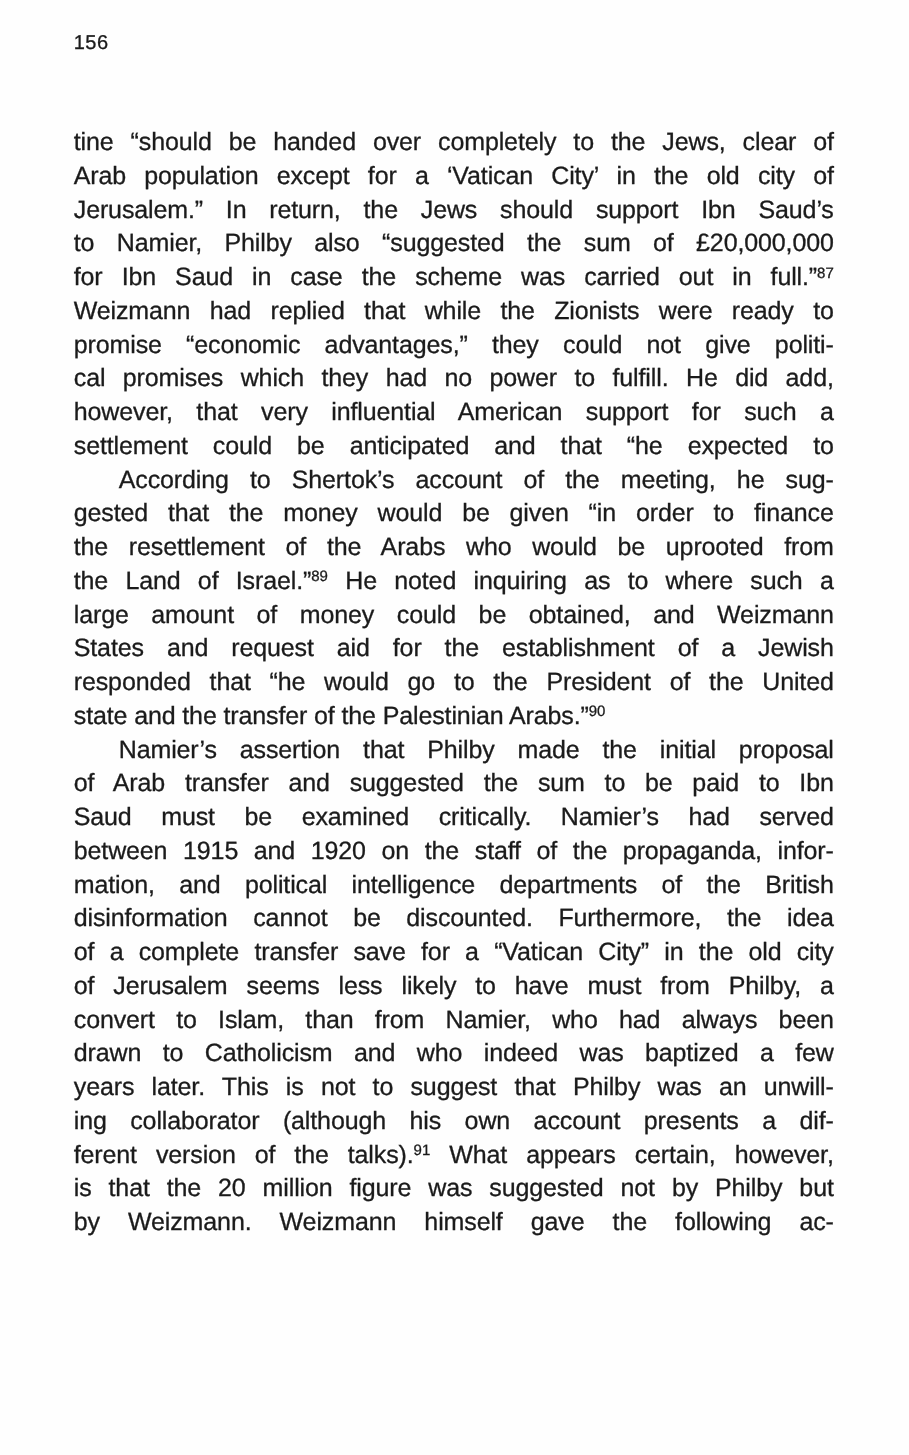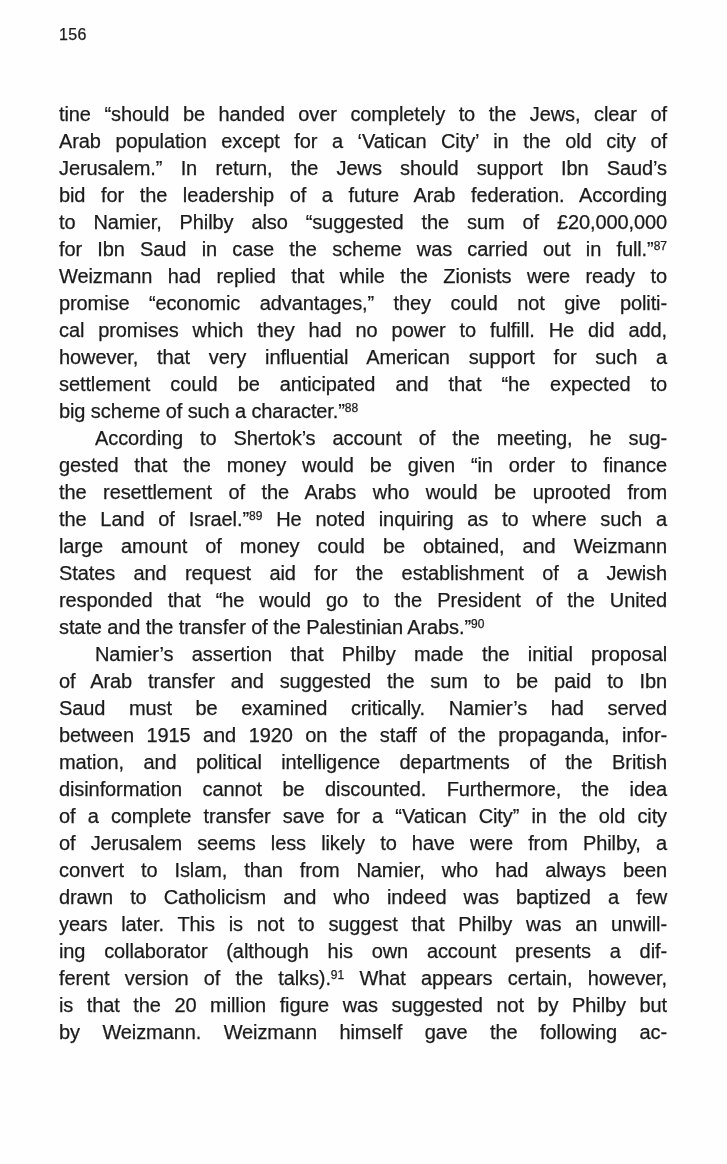--- a/index.html
+++ b/index.html
@@ -48,45 +48,43 @@
 <body>
 
 <div class="page">
   <div class="page-header">
     <span>156</span>
   </div>
   <div class="text-block">
       <div class="line">tine “should be handed over completely to the Jews, clear of</div>
       <div class="line">Arab population except for a ‘Vatican City’ in the old city of</div>
       <div class="line">Jerusalem.”  In return, the Jews should support Ibn Saud’s</div>
-      <div class="line">bid for the leadership of a future Arab federation. According</div>
       <div class="line">to Namier, Philby also “suggested the sum of £20,000,000</div>
       <div class="line">for Ibn Saud in case the scheme was carried out in full.”<sup>87</sup></div>
       <div class="line">Weizmann had replied that while the Zionists were ready to</div>
       <div class="line">promise “economic advantages,” they could not give politi-</div>
       <div class="line">cal promises which they had no power to fulfill. He did add,</div>
       <div class="line">however, that very influential American support for such a</div>
       <div class="line">settlement could be anticipated and that “he expected to</div>
-      <div class="line para-end">big scheme of such a character.”<sup>88</sup></div>
       <div class="line indent">According to Shertok’s account of the meeting, he sug-</div>
       <div class="line">gested that the money would be given “in order to finance</div>
       <div class="line">the resettlement of the Arabs who would be uprooted from</div>
       <div class="line">the Land of Israel.”<sup>89</sup> He noted inquiring as to where such a</div>
       <div class="line">large amount of money could be obtained, and Weizmann</div>
       <div class="line">States and request aid for the establishment of a Jewish</div>
       <div class="line">responded that “he would go to the President of the United</div>
       <div class="line para-end">state and the transfer of the Palestinian Arabs.”<sup>90</sup></div>
       <div class="line indent">Namier’s assertion that Philby made the initial proposal</div>
       <div class="line">of Arab transfer and suggested the sum to be paid to Ibn</div>
       <div class="line">Saud must be examined critically.  Namier’s had served</div>
       <div class="line">between 1915 and 1920 on the staff of the propaganda, infor-</div>
       <div class="line">mation, and political intelligence departments of the British</div>
       <div class="line">disinformation cannot be discounted. Furthermore, the idea</div>
       <div class="line">of a complete transfer save for a “Vatican City” in the old city</div>
-      <div class="line">of Jerusalem seems less likely to have were from Philby, a</div>
+      <div class="line">of Jerusalem seems less likely to have must from Philby, a</div>
       <div class="line">convert to Islam, than from Namier, who had always been</div>
       <div class="line">drawn to Catholicism and who indeed was baptized a few</div>
       <div class="line">years later. This is not to suggest that Philby was an unwill-</div>
       <div class="line">ing collaborator (although his own account presents a dif-</div>
       <div class="line">ferent version of the talks).<sup>91</sup> What appears certain, however,</div>
       <div class="line">is that the 20 million figure was suggested not by Philby but</div>
       <div class="line">by Weizmann.  Weizmann himself gave the following ac-</div>
     </div>
 </div>
 

